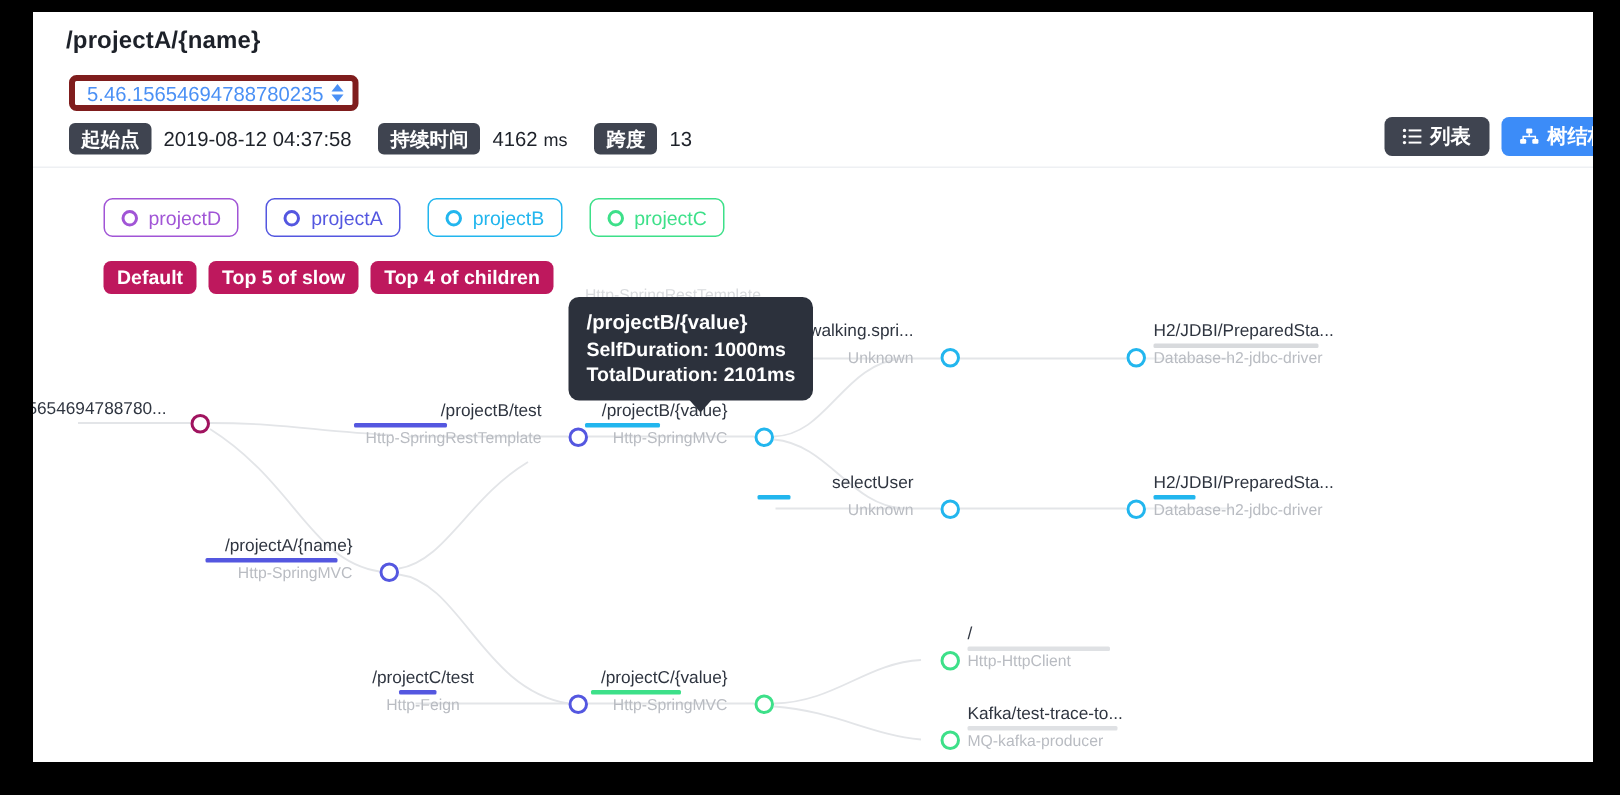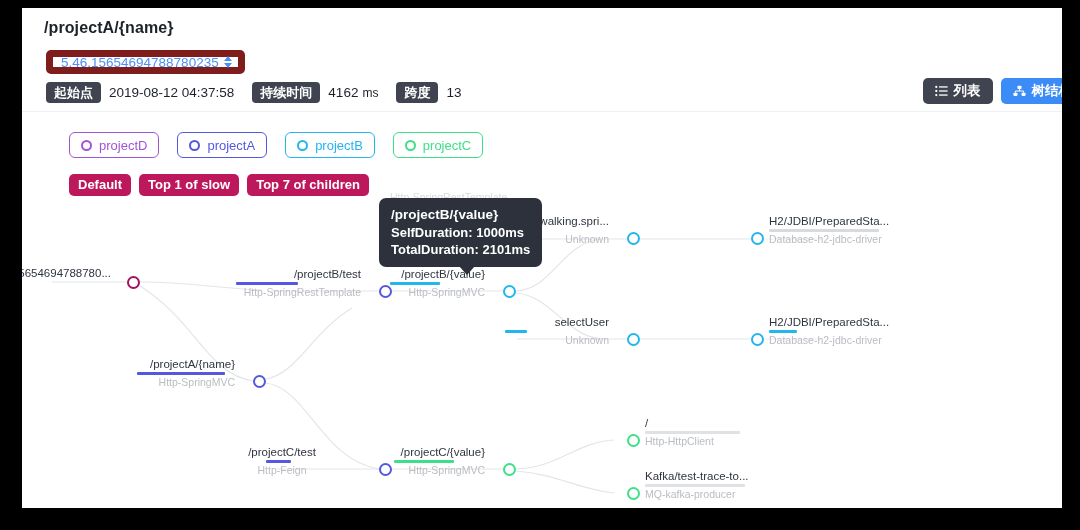--- a/index.html
+++ b/index.html
@@ -18,21 +18,21 @@
   }
 
   
   .header{position:absolute;left:0;top:0;width:1040px;height:94px;background:#fff;}
   .trace-title{
     position:absolute;left:22px;top:11px;font-size:16px;font-weight:bold;
     color:#1d2129;letter-spacing:.1px;
   }
   .num-input{
     position:absolute;left:24px;top:42px;height:24px;box-sizing:border-box;
-    border:7px solid #7f1d1d;border-radius:5px;background:#fff;
+    border:4px solid #7f1d1d;border-radius:5px;background:#fff;
     display:flex;align-items:center;padding:0 6px 0 8px;
   }
   .num-input .val{font-size:13.5px;color:#4a90f5;font-weight:500;white-space:nowrap;}
   .spinner{
     margin-left:5px;display:flex;flex-direction:column;justify-content:center;
     line-height:0;color:#4a90f5;
   }
   .spinner i{display:block;width:0;height:0;border-left:4px solid transparent;border-right:4px solid transparent;}
   .spinner i.up{border-bottom:5px solid #4a90f5;margin-bottom:2px;}
   .spinner i.dn{border-top:5px solid #4a90f5;}
@@ -177,22 +177,22 @@
         <span>projectB</span>
       </div>
       <div class="chip" style="border-color: rgb(61, 224, 137); color: rgb(61, 224, 137);">
         <span class="ring"></span>
         <span>projectC</span>
       </div>
     </div>
 
     <div class="modes">
       <div class="mbtn">Default</div>
-      <div class="mbtn">Top 1 of slow</div>
-      <div class="mbtn">Top 7 of children</div>
+      <div class="mbtn">Top 5 of slow</div>
+      <div class="mbtn">Top 4 of children</div>
     </div>
 
     <div class="graph">
       <svg width="1040" height="396">
         <g fill="none" stroke="#e3e5e8" stroke-width="1.2">
 
           <path d="M30 170 L105 170"></path>
 
           <path d="M118 170 C 170 170, 190 176, 240 178"></path>
 

